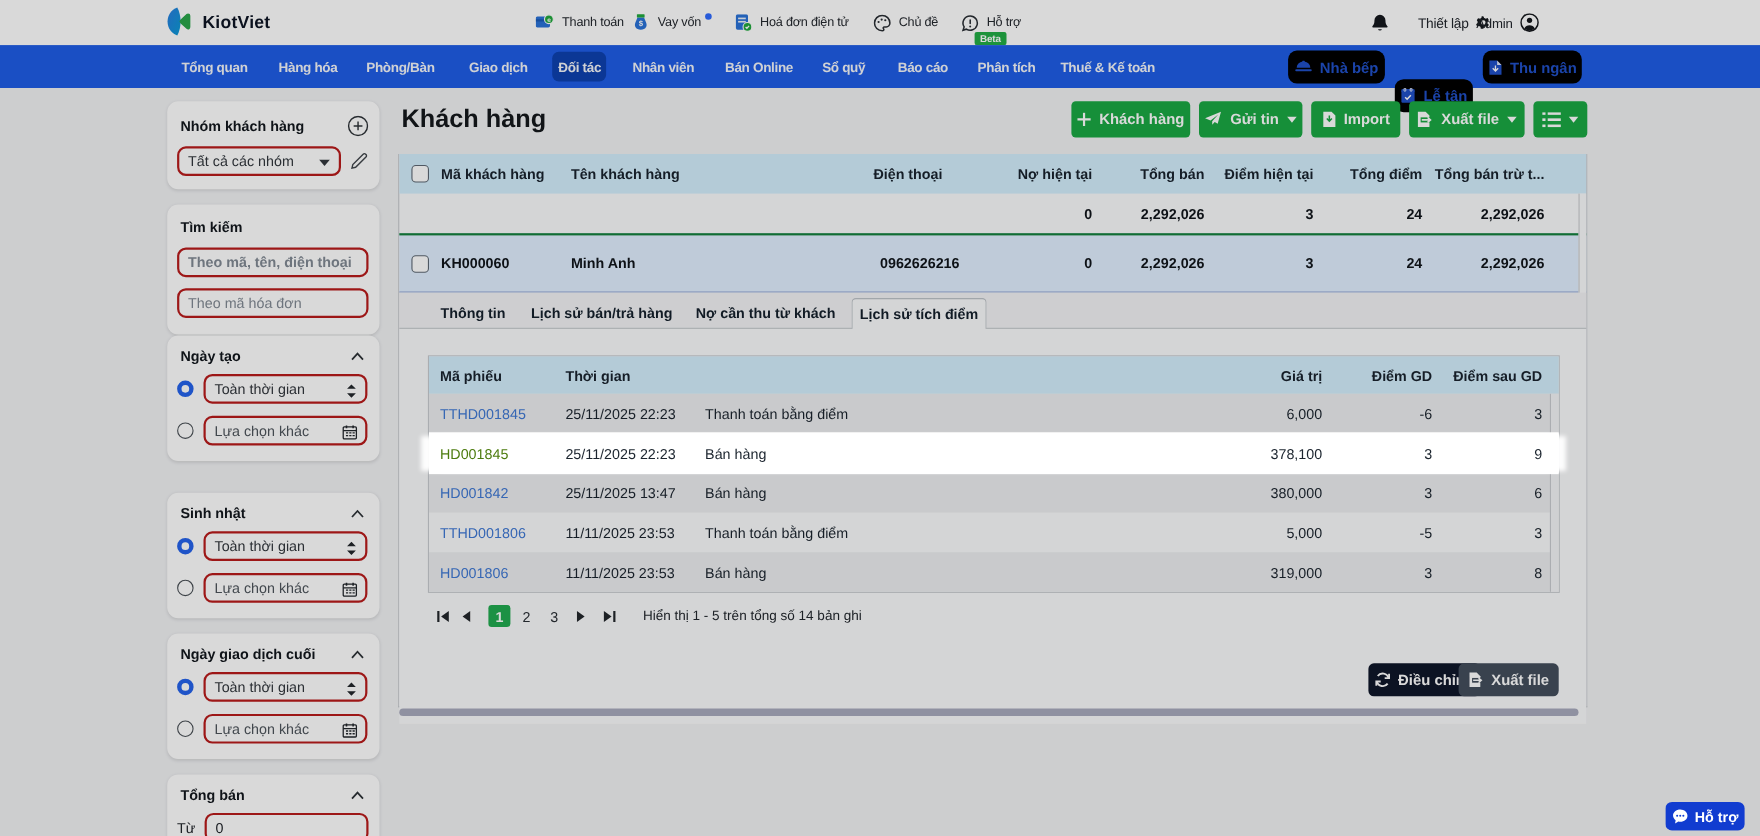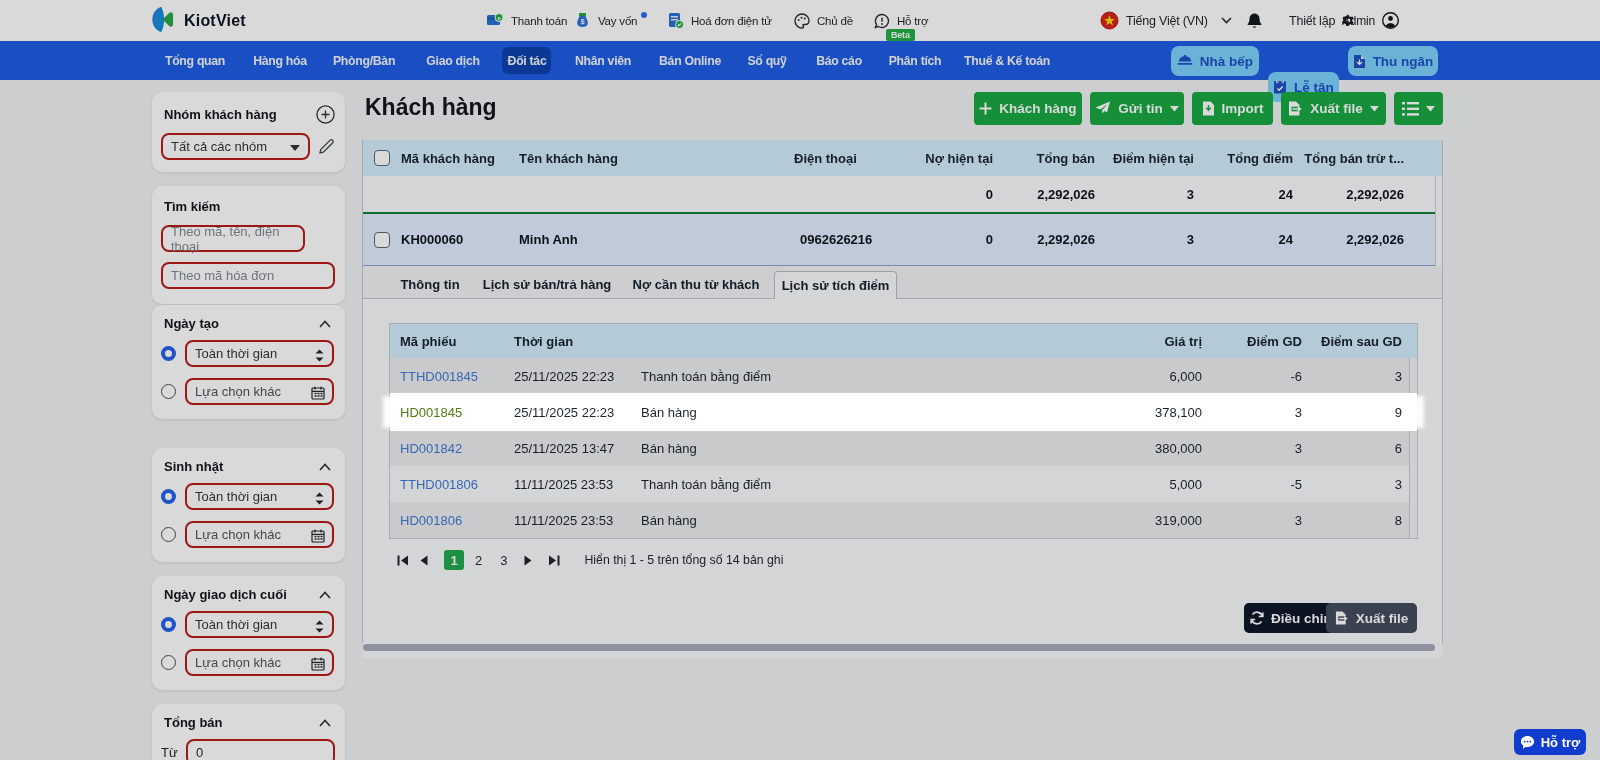--- a/index.html
+++ b/index.html
@@ -5,21 +5,21 @@
 * { margin:0; padding:0; box-sizing:border-box; }
 html,body { width:1600px; height:760px; overflow:hidden; font-family:"Liberation Sans",sans-serif; background:#f1f2f4; }
 .abs { position:absolute; }
 
 #topbar { position:absolute; left:0; top:0; width:1600px; height:41px; background:#ffffff; }
 .tb-item { position:absolute; top:0; height:41px; display:flex; align-items:center; gap:7px; font-size:11.5px; letter-spacing:-0.2px; color:#23272d; }
 
 #nav { position:absolute; left:0; top:41px; width:1600px; height:39px; background:#1f5de7; }
 .nav-item { position:absolute; top:0; height:39px; display:flex; align-items:center; transform:translateX(-50%); color:#f4f6fa; font-size:12.3px; letter-spacing:-0.3px; font-weight:bold; white-space:nowrap; }
 .nav-pill { position:absolute; left:502px; top:6px; width:49px; height:27px; background:#0e41af; border-radius:6px; }
-.nav-btn { position:absolute; top:5px; height:30px; background:#7dd3fc; border-radius:8px; display:flex; align-items:center; justify-content:center; gap:7px; color:#2050c8; font-size:13.5px; font-weight:bold; }
+.nav-btn { position:absolute; top:5px; height:30px; background:#000000; border-radius:8px; display:flex; align-items:center; justify-content:center; gap:7px; color:#2050c8; font-size:13.5px; font-weight:bold; }
 
 .card { position:absolute; left:152px; width:193px; background:#fff; border-radius:10px; box-shadow:0 1px 3px rgba(0,0,0,.10); }
 .card h3 { font-size:13px; font-weight:bold; color:#12171d; }
 .sel { position:relative; border:2px solid #b91c1c; border-radius:8px; background:#fff; height:27px; display:flex; align-items:center; padding:0 8px; font-size:13px; color:#32373d; }
 .radio { width:15px; height:15px; border-radius:50%; border:1.5px solid #4a5056; background:#fff; flex:none; }
 .radio.on { border:4.5px solid #2563eb; position:relative; }
 
 .srow { display:flex; align-items:center; gap:9px; }
 
 #main-title { position:absolute; left:365px; top:94px; font-size:23px; font-weight:bold; color:#14181c; }
@@ -96,31 +96,20 @@
     <span>Chủ đề</span>
   </div>
   <div class="tb-item" style="left:874px;">
     <svg width="16" height="16" viewBox="0 0 16 16">
         <path d="M8 1.5 a6.5 6.5 0 1 1 -3.5 12 L1.5 14.5 l1-3 A6.5 6.5 0 0 1 8 1.5 Z" fill="none" stroke="#2a2e34" stroke-width="1.4"></path>
         <rect x="7.3" y="4.5" width="1.4" height="4.5" rx="0.7" fill="#2a2e34"></rect>
         <circle cx="8" cy="11" r="0.9" fill="#2a2e34"></circle>
       </svg>
     <span>Hỗ trợ</span>
     <span style="position:absolute;left:12px;top:29px;background:#23ad46;color:#fff;font-size:9px;font-weight:bold;padding:1px 5px;border-radius:2px;">Beta</span>
-  </div>
-  <div class="tb-item" style="left:1100px;font-size:12.5px;">
-    <svg width="19" height="19" viewBox="0 0 19 19">
-        <circle cx="9.5" cy="9.5" r="8.5" fill="#da251d"></circle>
-        <circle cx="9.5" cy="9.5" r="8.5" fill="none" stroke="#b01b15" stroke-width="1"></circle>
-        <path d="M9.5 4.2 L10.8 8.1 L14.9 8.1 L11.6 10.5 L12.9 14.4 L9.5 12 L6.1 14.4 L7.4 10.5 L4.1 8.1 L8.2 8.1 Z" fill="#ffde00"></path>
-      </svg>
-    <span>Tiếng Việt (VN)</span>
-    <svg width="11" height="7" viewBox="0 0 11 7" style="margin-left:6px">
-        <path d="M1 1 L5.5 5.5 L10 1" stroke="#2a2e34" stroke-width="1.6" fill="none"></path>
-      </svg>
   </div>
   <div class="tb-item" style="left:1246px;">
     <svg width="17" height="18" viewBox="0 0 17 18">
         <path d="M8.5 1.5 a5 5 0 0 1 5 5 c0 3.5 1 4.5 1.8 5.3 a0.7 0.7 0 0 1 -0.5 1.2 H2.2 a0.7 0.7 0 0 1 -0.5 -1.2 C2.5 11 3.5 10 3.5 6.5 a5 5 0 0 1 5-5 Z" fill="#15181d"></path>
         <path d="M6.7 14.5 a1.9 1.9 0 0 0 3.6 0 Z" fill="#15181d"></path>
       </svg>
   </div>
   <div class="tb-item" style="left:1289px;font-size:12.5px;">
     <span>Thiết lập</span>
     <svg width="13" height="13" viewBox="0 0 15 15">
@@ -192,21 +181,21 @@
             <path d="M0 0 L5 6 L10 0 Z" fill="#33383e"></path>
           </svg></div>
       <svg width="17" height="17" viewBox="0 0 17 17">
           <path d="M2 15 l0.8-3.4 L12.4 2 a1.6 1.6 0 0 1 2.3 0 l0.3 0.3 a1.6 1.6 0 0 1 0 2.3 L5.4 14.2 Z" fill="none" stroke="#41464c" stroke-width="1.3"></path>
         </svg>
     </div>
   </div>
 
   <div class="card" style="top:186px;height:118px;padding:13px 10px 0 9px;">
     <h3 style="padding-left:3px;">Tìm kiếm</h3>
-    <div class="sel" style="width:144px;margin-top:11px;color:#828a94;">Theo mã, tên, điện thoại</div>
+    <div class="sel" style="width:174px;margin-top:11px;color:#828a94;font-weight:bold;">Theo mã, tên, điện thoại</div>
     <div class="sel" style="width:174px;margin-top:10px;color:#828a94;">Theo mã hóa đơn</div>
   </div>
 
   <div class="card" style="top:305px;height:114px;padding:11px 10px 0 9px;">
     <div style="display:flex;align-items:center;justify-content:space-between;">
       <h3 style="padding-left:3px;">Ngày tạo</h3>
       <svg width="12" height="8" viewBox="0 0 12 8" style="margin-right:4px">
           <path d="M1 7 L6 1.5 L11 7" stroke="#2e3338" stroke-width="1.6" fill="none"></path>
         </svg>
     </div>

